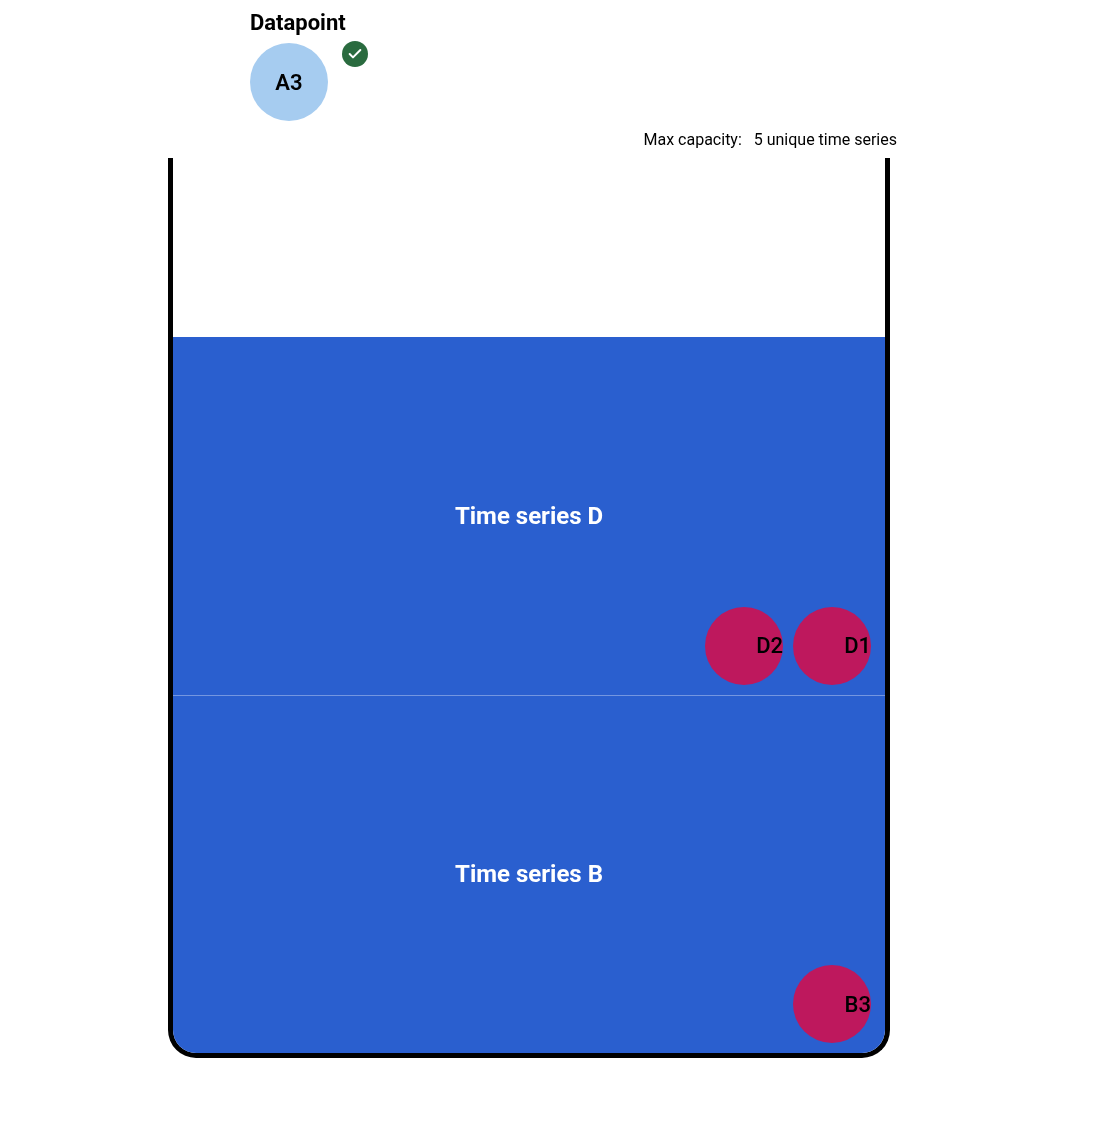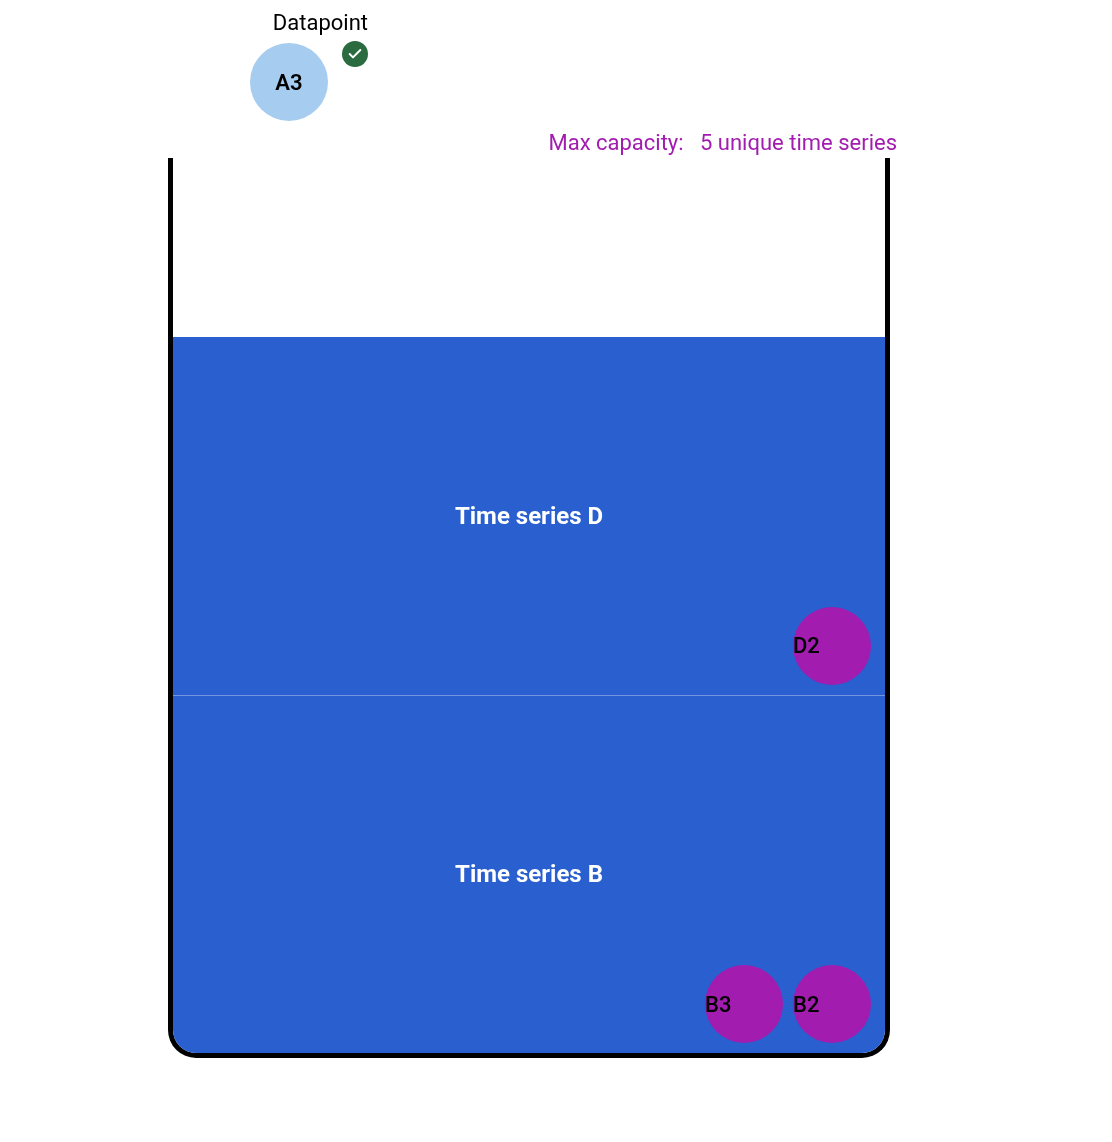--- a/index.html
+++ b/index.html
@@ -15,24 +15,23 @@
       position: relative;
       overflow: hidden;
     }
     .header-area {
       position: absolute;
       top: 10px;
       left: 250px;
     }
     .header-label {
       font-size: 22px;
-      font-weight: 400;
+      font-weight: 700;
       color: #000;
       margin-bottom: 8px;
-      text-align: right;
     }
     .datapoint-row {
       display: flex;
       align-items: flex-start;
       gap: 14px;
     }
     .datapoint-circle {
       width: 78px;
       height: 78px;
       border-radius: 50%;
@@ -55,22 +54,22 @@
       margin-top: -2px;
     }
     .check-badge svg {
       width: 16px;
       height: 16px;
     }
     .capacity-line {
       position: absolute;
       top: 130px;
       right: 215px;
-      font-size: 22px;
-      color: #a21caf;
+      font-size: 16px;
+      color: #000000;
     }
     .bucket {
       position: absolute;
       top: 158px;
       left: 168px;
       width: 722px;
       height: 900px;
       border-left: 5px solid #000;
       border-right: 5px solid #000;
       border-bottom: 5px solid #000;
@@ -115,24 +114,24 @@
       right: 14px;
       bottom: 10px;
       display: flex;
       flex-direction: row-reverse;
       gap: 10px;
     }
     .point-circle {
       width: 78px;
       height: 78px;
       border-radius: 50%;
-      background: #a21caf;
+      background: #be185d;
       display: flex;
       align-items: center;
-      justify-content: flex-start;
+      justify-content: flex-end;
       font-size: 22px;
       font-weight: 500;
       color: #000;
     }
   </style>
 </head>
 <body>
 
 <div class="header-area">
   <div class="header-label">Datapoint</div>
@@ -154,29 +153,29 @@
   <span>5 unique time series</span>
 </div>
 
 <div class="bucket">
   <div class="fill" id="fill" style="height: 80%;">
 
   <div class="series-row">
         <div class="series-label">Time series D</div>
         <div class="series-points">
           <div class="point-circle">
+            <span>D1</span>
+          </div>
+          <div class="point-circle">
             <span>D2</span>
           </div>
         </div>
       </div>
       <div class="series-row">
         <div class="series-label">Time series B</div>
         <div class="series-points">
-          <div class="point-circle">
-            <span>B2</span>
-          </div>
           <div class="point-circle">
             <span>B3</span>
           </div>
         </div>
       </div>
     </div>
 </div>
 
 </body></html>

